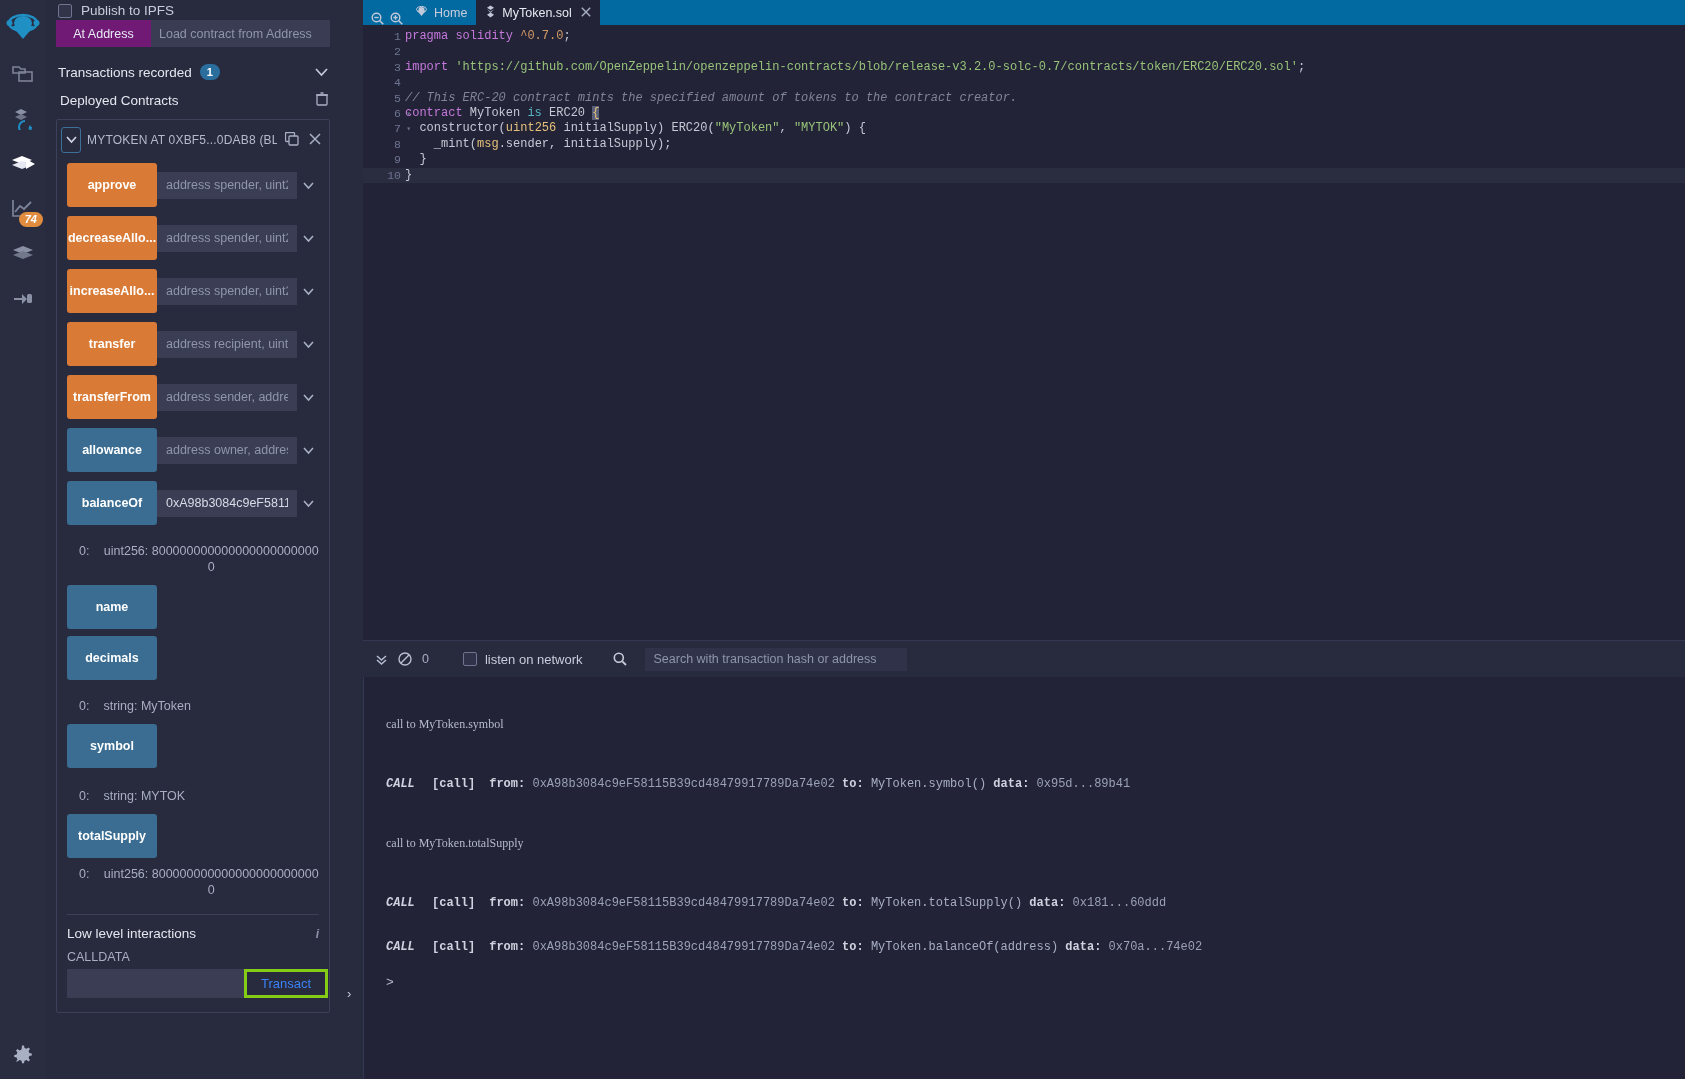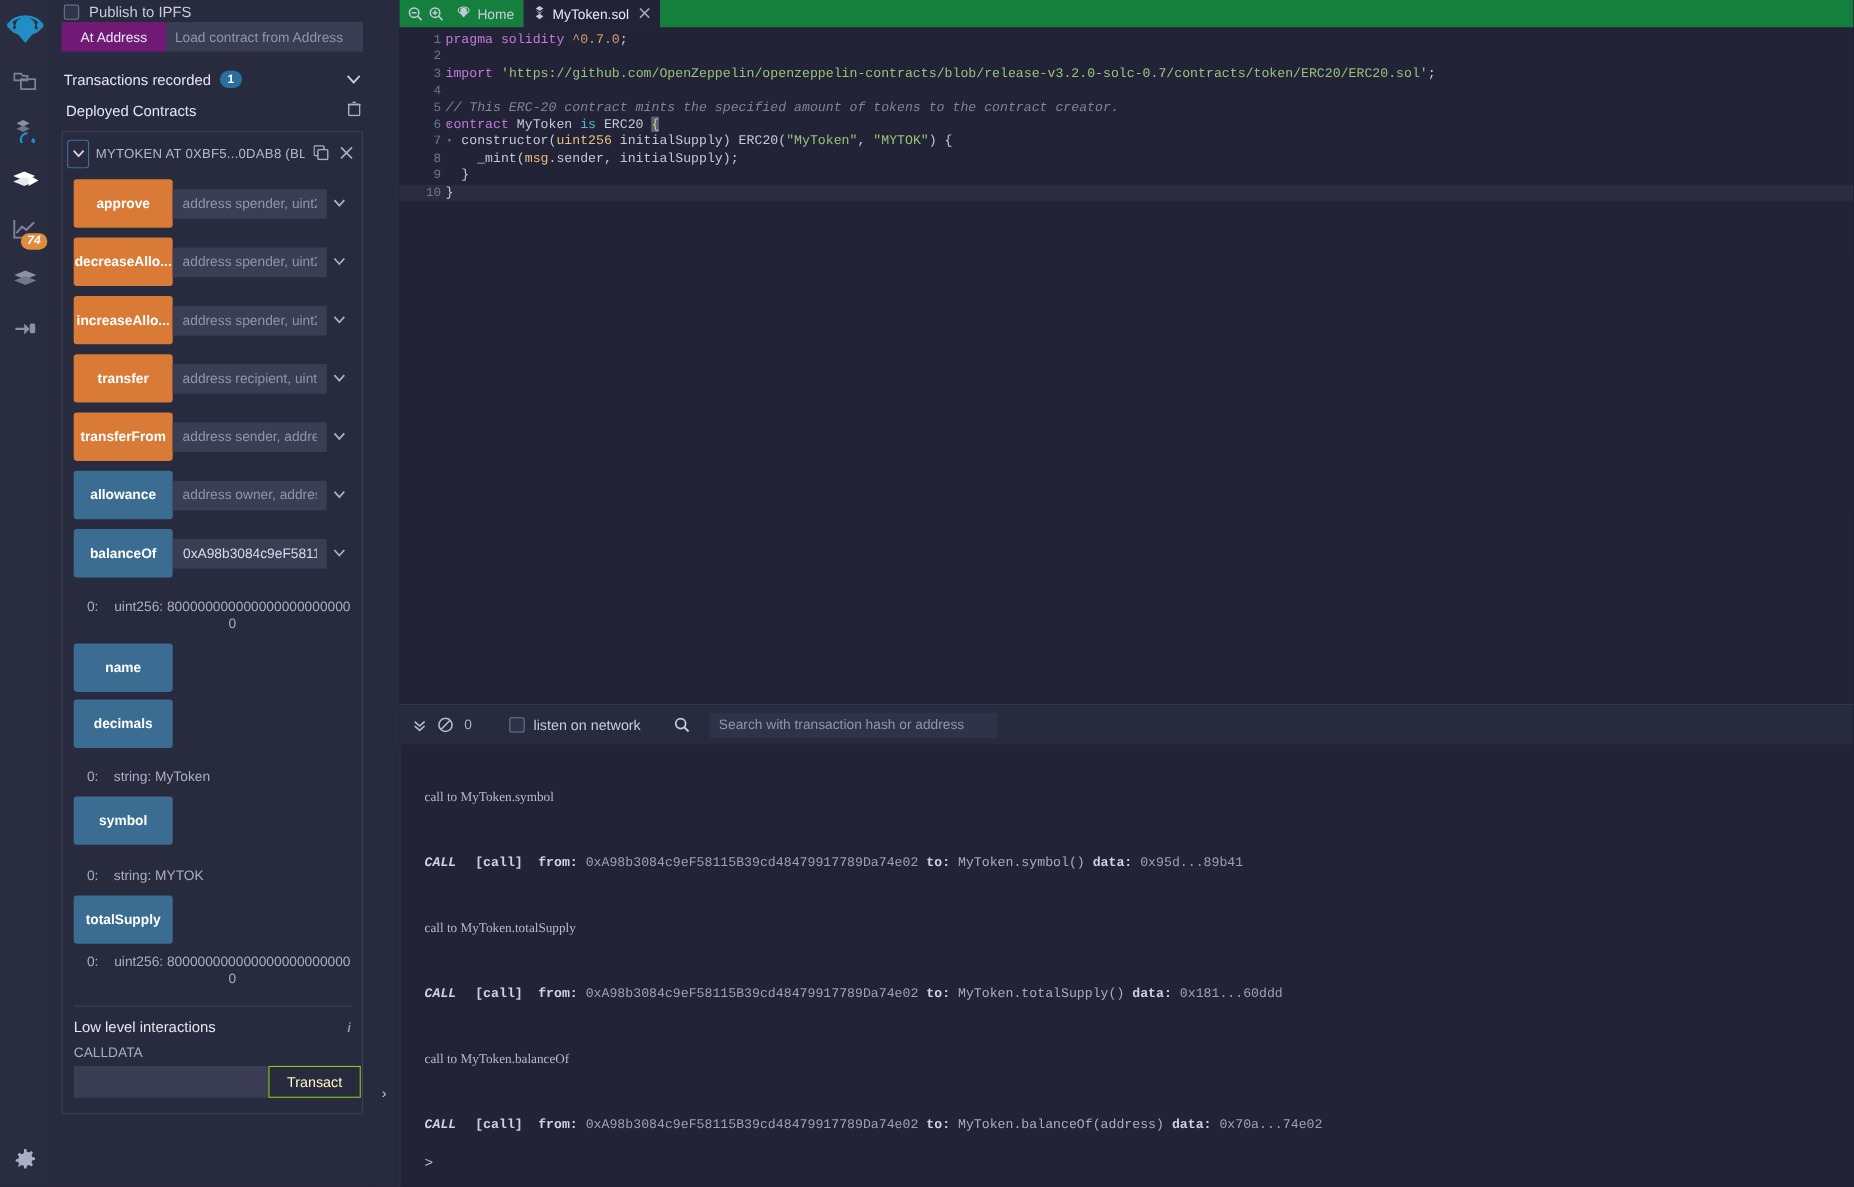--- a/index.html
+++ b/index.html
@@ -128,39 +128,39 @@
   .info-i { color: #8e94ab; font-size: 12px; font-style: italic; font-weight: bold; cursor: pointer;}
   .calldata-label { font-size: 12.5px; color: #a9aec2; padding: 4px 10px 5px 10px; }
   .calldata-row { display: flex; padding: 0 10px 14px 10px; }
   .calldata-input {
     flex: 1; height: 29px; background: #3a3d53; border: none; outline: none;
     color: #d9dce7; font-size: 12.5px; padding: 0 8px;
     font-family: "Liberation Sans", sans-serif;
   }
   .transact-btn {
     width: 84px; flex: 0 0 84px; height: 29px; background: transparent;
-    border: 1px solid #84cc16; color: #fef9c3; font-size: 13px;
+    border: 3px solid #84cc16; color: #3b82f6; font-size: 13px;
     cursor: pointer; font-family: "Liberation Sans", sans-serif;
   }
 
   
   .main { flex: 1; display: flex; flex-direction: column; min-width: 0; position: relative; }
   .collapse-col {
     position: absolute; left: 0; top: 0; width: 22px; height: 1079px;
     background: #282a3e; z-index: 4;
   }
   .collapse-arrow {
     position: absolute; left: 6px; top: 986px; color: #c4c9da;
     font-size: 13px; cursor: pointer; font-family: "Liberation Sans", sans-serif;
   }
 
   .editor-wrap { margin-left: 22px; display: flex; flex-direction: column;
                  height: 640px; background: #222336; }
   .tabbar {
-    height: 25px; background: #15803d; display: flex; align-items: center;
+    height: 25px; background: #0369a1; display: flex; align-items: flex-end;
     padding-left: 5px; flex: 0 0 25px;
   }
   .tb-icon { padding: 0 3px; color: #c4c9da; display: flex; align-items: center; cursor: pointer;}
   .tab {
     display: flex; align-items: center; gap: 6px; height: 25px;
     padding: 0 9px; font-size: 12.5px; color: #c9cddb; cursor: pointer;
   }
   .tab.active { background: #222336; color: #e7eaf2; }
   .tab-close { color: #aab0c4; font-size: 13px; margin-left: 3px; }
 
@@ -607,23 +607,20 @@
         </div>
 
         <div class="log-line">
           <span class="log-call">
             <span class="lbl-call">CALL</span>
             <span class="tag-call">[call]</span>
             <span class="k">from:</span>&nbsp;<span class="v">0xA98b3084c9eF58115B39cd48479917789Da74e02</span>&nbsp;<span class="k">to:</span>&nbsp;<span class="vto">MyToken.totalSupply()</span>&nbsp;<span class="k">data:</span>&nbsp;<span class="v">0x181...60ddd</span>
           </span>
         </div>
 
-        <div class="log-line tall">
-          <span class="log-plain">call to MyToken.balanceOf</span>
-        </div>
 
         <div class="log-line">
           <span class="log-call">
             <span class="lbl-call">CALL</span>
             <span class="tag-call">[call]</span>
             <span class="k">from:</span>&nbsp;<span class="v">0xA98b3084c9eF58115B39cd48479917789Da74e02</span>&nbsp;<span class="k">to:</span>&nbsp;<span class="vto">MyToken.balanceOf(address)</span>&nbsp;<span class="k">data:</span>&nbsp;<span class="v">0x70a...74e02</span>
           </span>
         </div>
 
         <div class="prompt" style="padding-left:0">&gt;</div>

